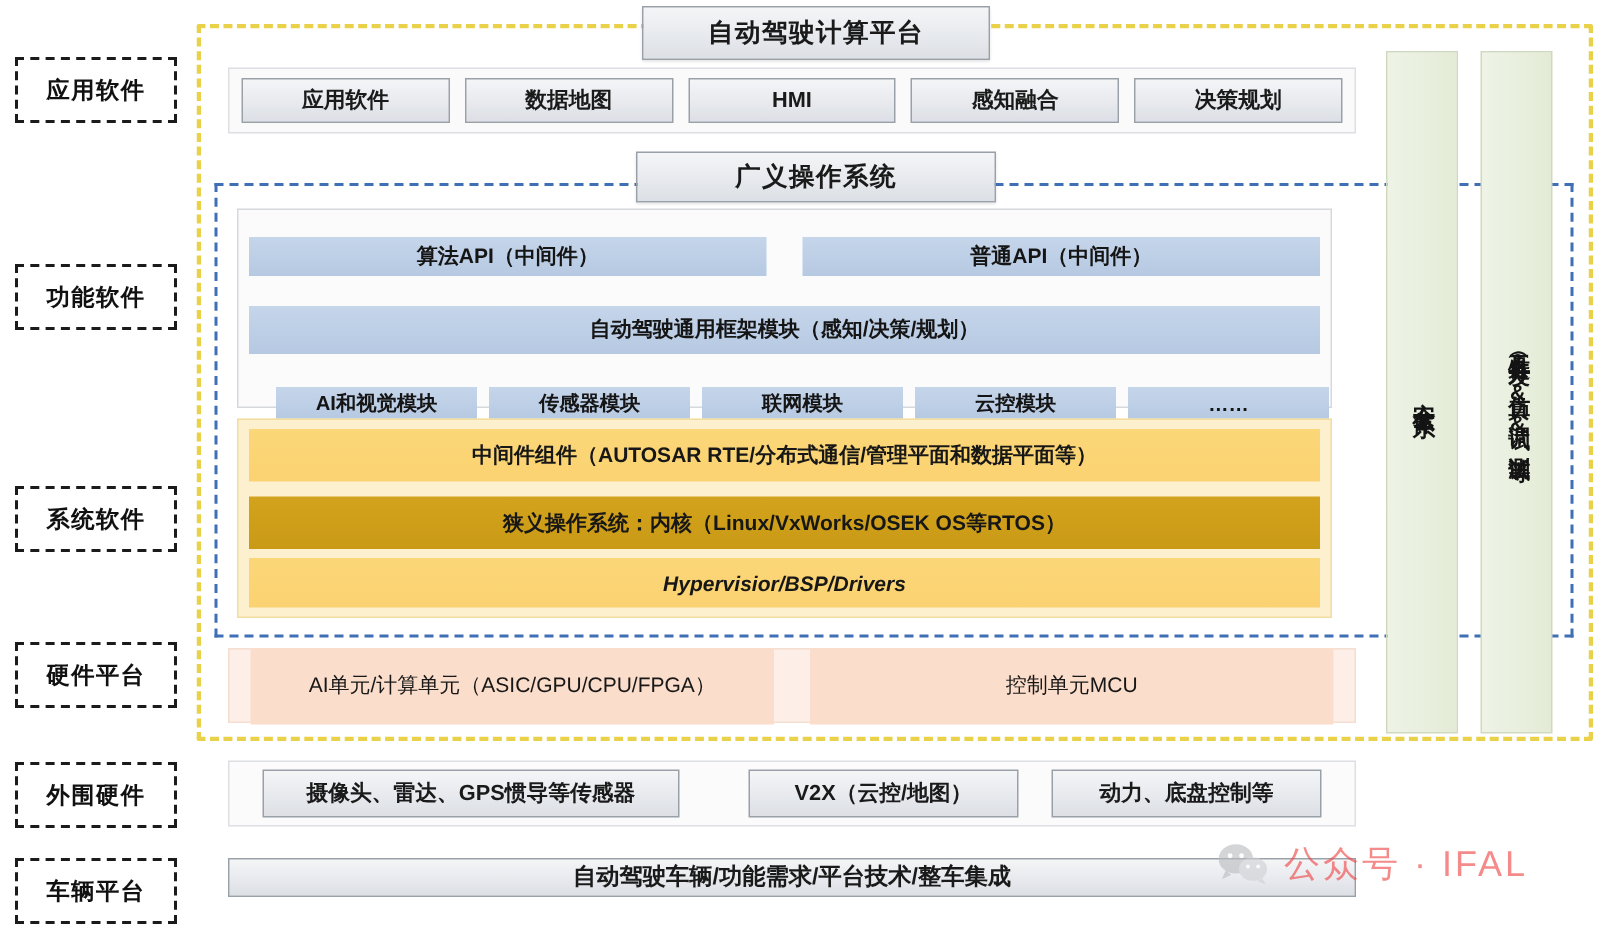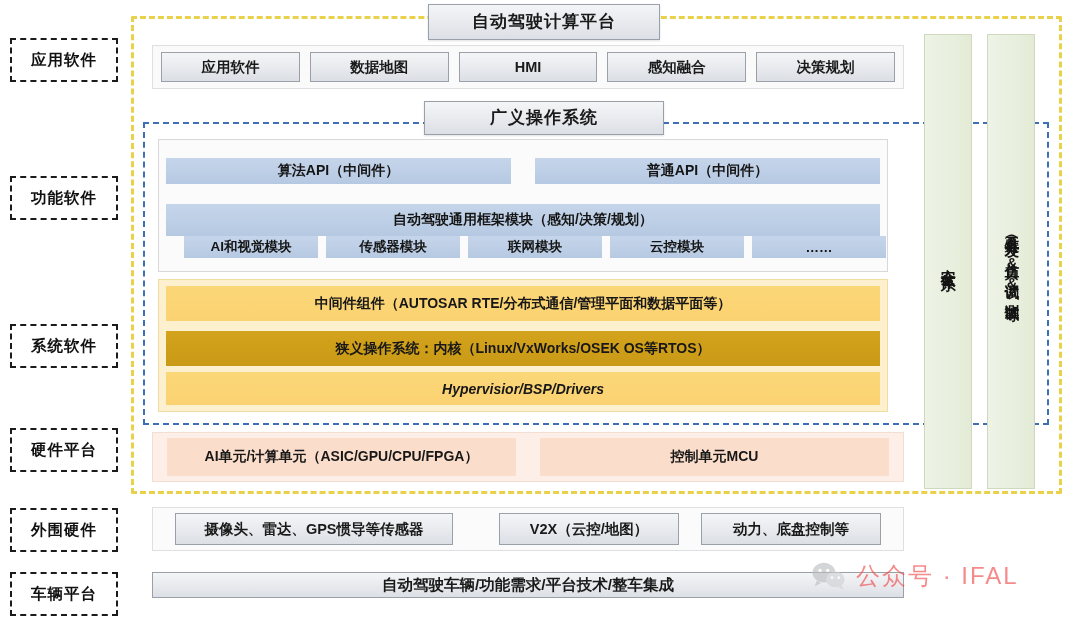--- a/index.html
+++ b/index.html
@@ -158,21 +158,21 @@
   .frame-row {
     position: absolute;
     left: 166px;
     top: 192px;
     width: 714px;
     height: 32px;
   }
   .mod-row {
     position: absolute;
     left: 166px;
-    top: 224px;
+    top: 246px;
     width: 702px;
     height: 34px;
     display: flex;
     gap: 8px;
     padding-left: 18px;
   }
   .mod-row .bluebox { flex: 1 1 0; font-size: 13.5px; }
 
   
   .sys-panel {
@@ -212,27 +212,27 @@
     background: #fdeee7;
     border: 1px solid #f4ded2;
     box-sizing: border-box;
     display: flex;
     align-items: center;
     gap: 24px;
     padding: 0 14px;
   }
   .pinkbox {
     flex: 1 1 0;
-    height: 38px;
+    height: 51px;
     background: #fbddcb;
     display: flex;
     align-items: center;
     justify-content: center;
     font-size: 14px;
-    font-weight: 700;
+    font-weight: 400;
     color: #171717;
     box-sizing: border-box;
     text-align: left;
   }
 
   
   .periph-strip {
     position: absolute;
     left: 152px;
     top: 507px;

